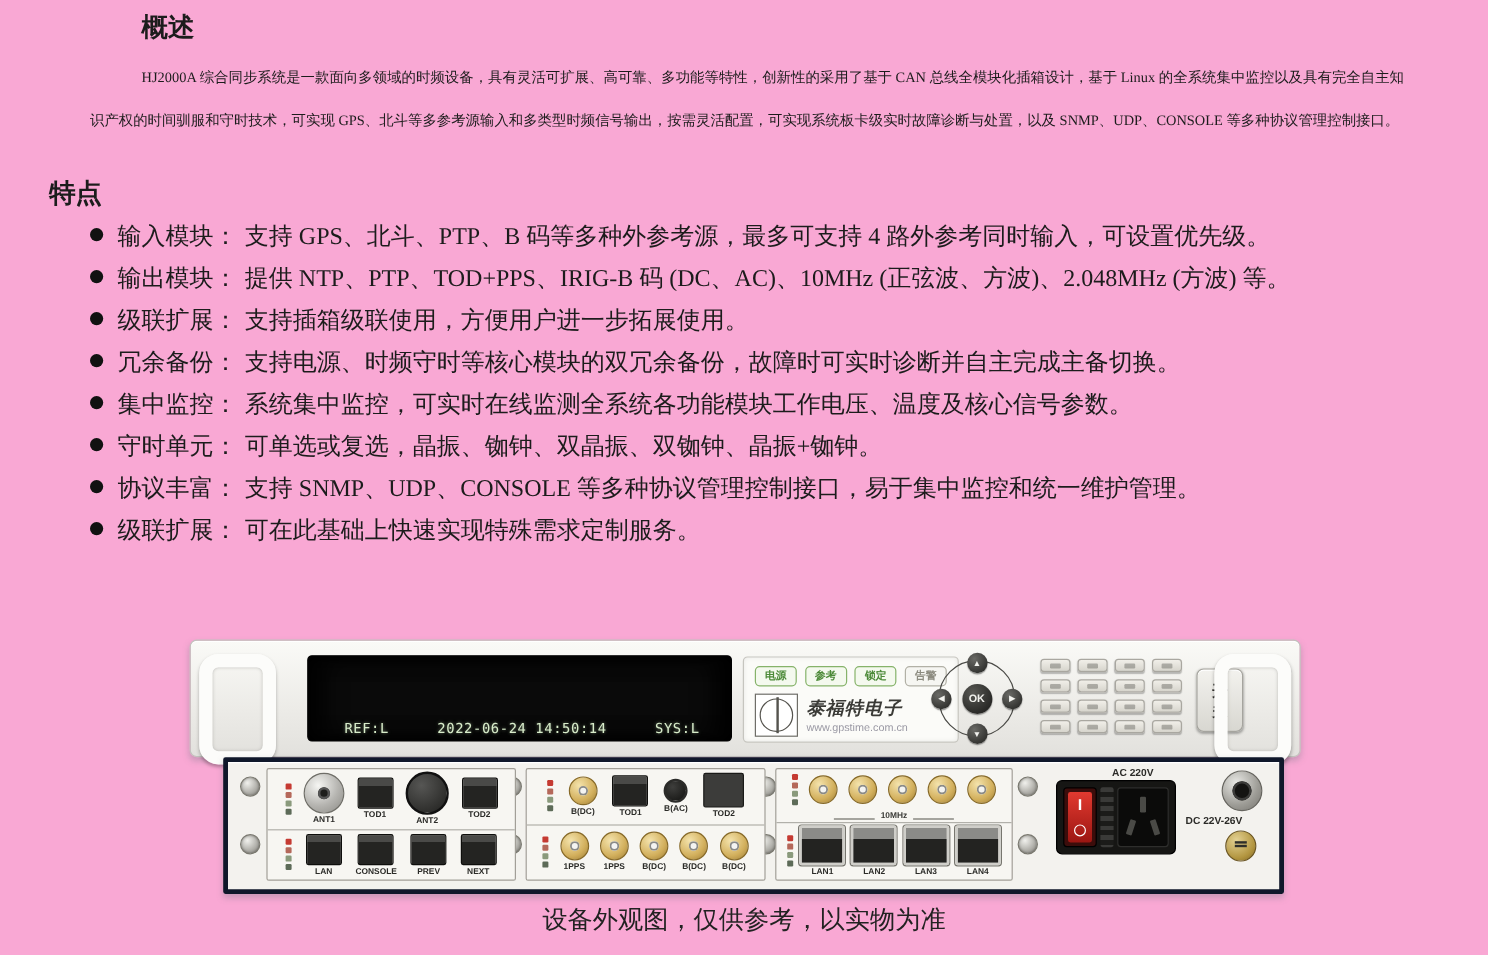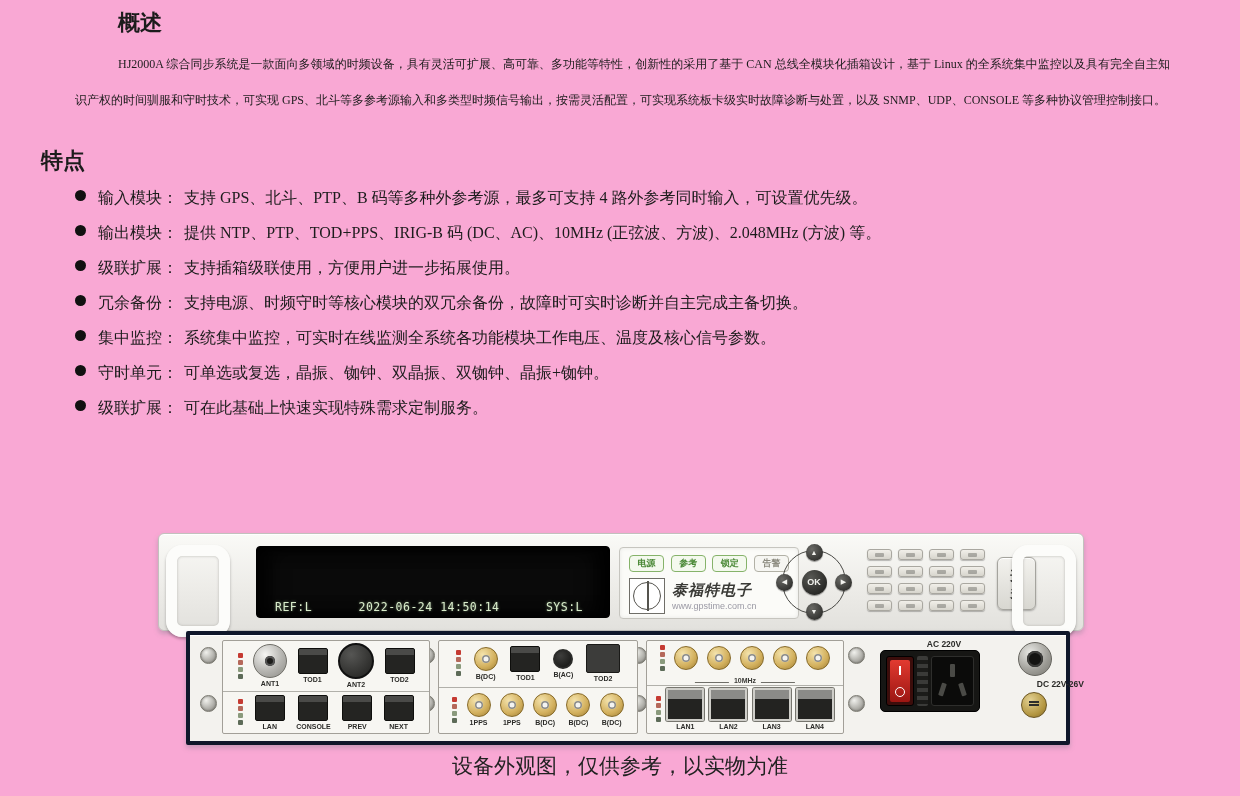--- a/index.html
+++ b/index.html
@@ -4,35 +4,35 @@
 <style>
   html,body{margin:0;padding:0;background:#fff;}
   .page{position:relative;width:1240px;height:796px;background:#f9a8d4;overflow:hidden;
         font-family:"Liberation Serif","DejaVu Serif",serif;color:#1c1c1c;}
 
   
   .h{font-size:22px;font-weight:bold;margin:8px 0 8px 118px;font-family:"Liberation Sans","DejaVu Sans",sans-serif;}
   .para{margin:0 70px 0 75px;font-size:12px;line-height:36px;text-align:justify;text-indent:43px;}
   .h.gap{margin-top:28px;margin-bottom:4px;margin-left:41px;}
   .feat{list-style:none;margin:0 55px 0 75px;padding:0;}
-  .feat li{font-size:16px;line-height:35px;white-space:nowrap;}
+  .feat li{font-size:20px;line-height:35px;white-space:nowrap;}
   .dot{display:inline-block;width:11px;height:11px;border-radius:50%;background:#111;margin-right:12px;vertical-align:2px;}
   .fl{margin-right:6px;}
 
   
   .front{position:absolute;left:158px;top:533px;width:924px;height:96px;border-radius:6px;
          background:linear-gradient(180deg,#fafaf7,#ecebe7 60%,#e2e1dd);border:1px solid #c2c1bd;
          box-shadow:0 3px 5px rgba(110,120,130,.35), inset 0 1px 0 #fff;}
   .handle{position:absolute;top:11px;width:42px;height:70px;border:11px solid #fcfcfa;border-radius:16px;
           box-shadow:0 2px 3px rgba(0,0,0,.28), inset 0 0 3px #b9b8b4;background:transparent;}
   .hl{left:7px;} .hr{right:7px;}
 
   .lcd{position:absolute;left:97px;top:12px;width:354px;height:72px;background:#0a0a0a;border-radius:4px;
        border:1px solid #000;box-shadow:inset 0 0 14px rgba(0,0,0,.9), inset 14px 0 18px rgba(0,0,0,.7), inset -14px 0 18px rgba(0,0,0,.7);
-       display:flex;justify-content:space-between;align-items:flex-start;padding:20px 26px 0 18px;box-sizing:border-box;
+       display:flex;justify-content:space-between;align-items:flex-start;padding:20px 26px 0 30px;box-sizing:border-box;
        font-family:"DejaVu Sans Mono","Liberation Mono",monospace;font-size:11.5px;line-height:16px;
        color:#d9edcb;text-shadow:0 0 3px rgba(205,240,190,.55);letter-spacing:.5px;}
   .lcd .col{white-space:pre;}
   .lcd .right{text-align:right;}
   .gap2{display:inline-block;width:20px;}
 
   .labelpanel{position:absolute;left:460px;top:13px;width:178px;height:70px;background:#fbfbf8;
               border:1px solid #c6c5bf;border-radius:4px;box-shadow:inset 0 0 4px rgba(0,0,0,.08);
               font-family:"Liberation Sans","DejaVu Sans",sans-serif;}
   .pills{display:flex;justify-content:space-between;padding:7px 9px 0 9px;}
@@ -91,21 +91,21 @@
   .sqd{width:32px;height:27px;background:linear-gradient(180deg,#565654,#35353,#313130);background-color:#3c3c3a;border:1px solid #1a1a18;border-radius:2px;}
   .sma{width:22px;height:22px;border-radius:50%;background:radial-gradient(circle at 35% 30%,#f4e3ac,#d2af5c 60%,#9c7c35);border:1px solid #876a29;position:relative;}
   .sma::after{content:"";position:absolute;left:50%;top:50%;width:8px;height:8px;margin:-4px 0 0 -4px;border-radius:50%;background:#f4f4f2;box-shadow:inset 0 0 0 1.5px #8a8a86;}
   .mhzrow{padding-bottom:12px;}
   .mhz{position:absolute;left:50%;bottom:1px;transform:translateX(-50%);display:flex;align-items:center;gap:5px;
        font-family:"Liberation Sans",sans-serif;font-size:7px;font-weight:bold;color:#3a3a36;white-space:nowrap;}
   .mhz::before,.mhz::after{content:"";width:34px;height:4px;border-bottom:1px solid #6f6e68;}
 
   .aclabel,.dclabel{position:absolute;font-family:"Liberation Sans",sans-serif;font-size:8.5px;font-weight:bold;color:#2b2b28;white-space:nowrap;}
   .aclabel{left:704px;top:4px;width:100px;text-align:center;}
-  .dclabel{left:798px;top:44px;width:96px;text-align:right;}
+  .dclabel{left:798px;top:44px;width:96px;text-align:left;}
   .inlet{position:absolute;left:690px;top:15px;width:100px;height:62px;background:#161614;border:1px solid #000;border-radius:5px;
          display:flex;align-items:stretch;gap:3px;padding:5px;box-sizing:border-box;}
   .rocker{width:28px;background:#3c0d0b;border:1px solid #000;border-radius:3px;padding:3px;box-sizing:border-box;}
   .rocker .sw{width:100%;height:100%;background:linear-gradient(180deg,#e23a30,#9c1612);border-radius:2px;position:relative;}
   .rocker .sw::before{content:"";position:absolute;left:50%;top:6px;width:2px;height:9px;margin-left:-1px;background:#fff;}
   .rocker .sw::after{content:"";position:absolute;left:50%;bottom:5px;width:8px;height:8px;margin-left:-5px;border:1.5px solid #fff;border-radius:50%;}
   .fuse{width:11px;background:repeating-linear-gradient(180deg,#3a3a38 0 4px,#1b1b19 4px 8px);border-radius:2px;}
   .socket{flex:1;background:#0b0b0a;border-radius:3px;position:relative;border:1px solid #2e2e2c;}
   .pins i{position:absolute;background:#4a4a46;border-radius:1px;}
   .pins i:nth-child(1){left:50%;top:7px;width:5px;height:13px;margin-left:-2.5px;}
@@ -129,20 +129,21 @@
   <p class="para">HJ2000A 综合同步系统是一款面向多领域的时频设备，具有灵活可扩展、高可靠、多功能等特性，创新性的采用了基于 CAN 总线全模块化插箱设计，基于 Linux 的全系统集中监控以及具有完全自主知识产权的时间驯服和守时技术，可实现 GPS、北斗等多参考源输入和多类型时频信号输出，按需灵活配置，可实现系统板卡级实时故障诊断与处置，以及 SNMP、UDP、CONSOLE 等多种协议管理控制接口。</p>
 
   <h2 class="h gap">特点</h2>
   <ul class="feat">
     <li><span class="dot"></span><span class="fl">输入模块：</span><span>支持 GPS、北斗、PTP、B 码等多种外参考源，最多可支持 4 路外参考同时输入，可设置优先级。</span></li>
     <li><span class="dot"></span><span class="fl">输出模块：</span><span>提供 NTP、PTP、TOD+PPS、IRIG-B 码 (DC、AC)、10MHz (正弦波、方波)、2.048MHz (方波) 等。</span></li>
     <li><span class="dot"></span><span class="fl">级联扩展：</span><span>支持插箱级联使用，方便用户进一步拓展使用。</span></li>
     <li><span class="dot"></span><span class="fl">冗余备份：</span><span>支持电源、时频守时等核心模块的双冗余备份，故障时可实时诊断并自主完成主备切换。</span></li>
     <li><span class="dot"></span><span class="fl">集中监控：</span><span>系统集中监控，可实时在线监测全系统各功能模块工作电压、温度及核心信号参数。</span></li>
     <li><span class="dot"></span><span class="fl">守时单元：</span><span>可单选或复选，晶振、铷钟、双晶振、双铷钟、晶振+铷钟。</span></li>
+    <li><span class="dot"></span><span class="fl">协议丰富：</span><span>支持 SNMP、UDP、CONSOLE 等多种协议管理控制接口，易于集中监控和统一维护管理。</span></li>
     <li><span class="dot"></span><span class="fl">级联扩展：</span><span>可在此基础上快速实现特殊需求定制服务。</span></li>
   </ul>
 
   <div class="front">
     <div class="handle hl"></div>
 
     <div class="lcd">
       <div class="col">
         <div>REF:L</div>
         <div>GPS:11</div>

